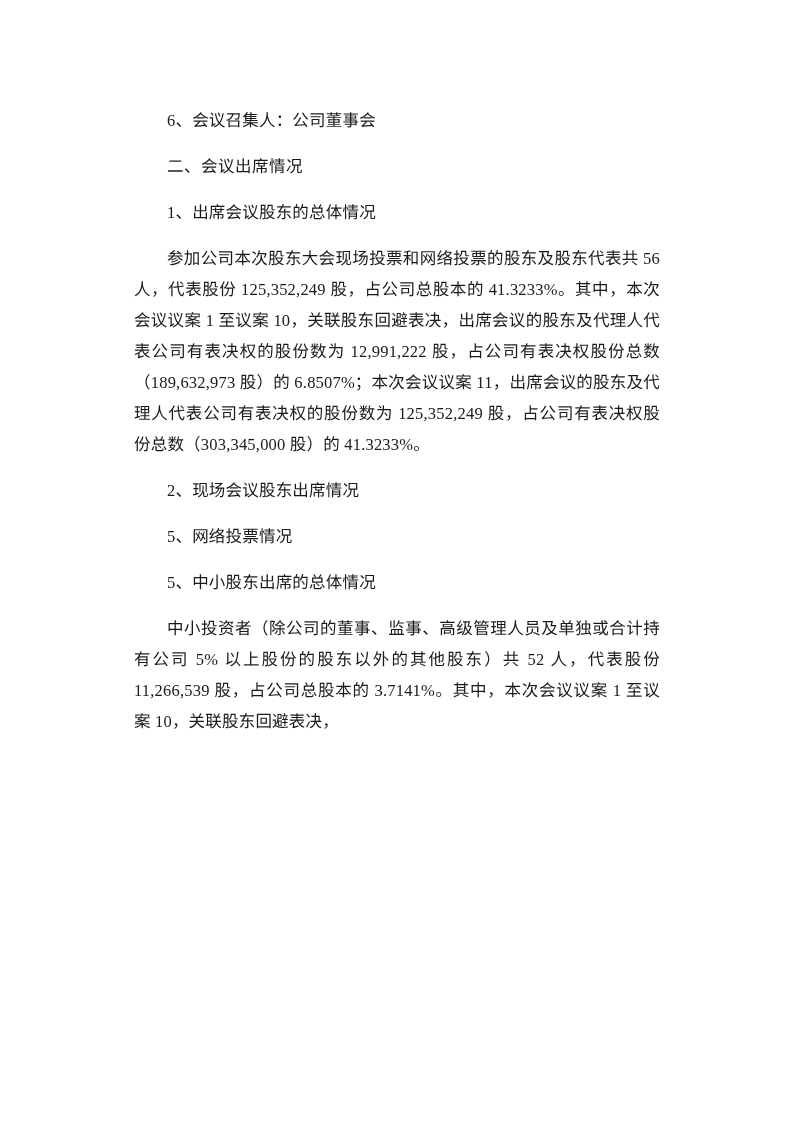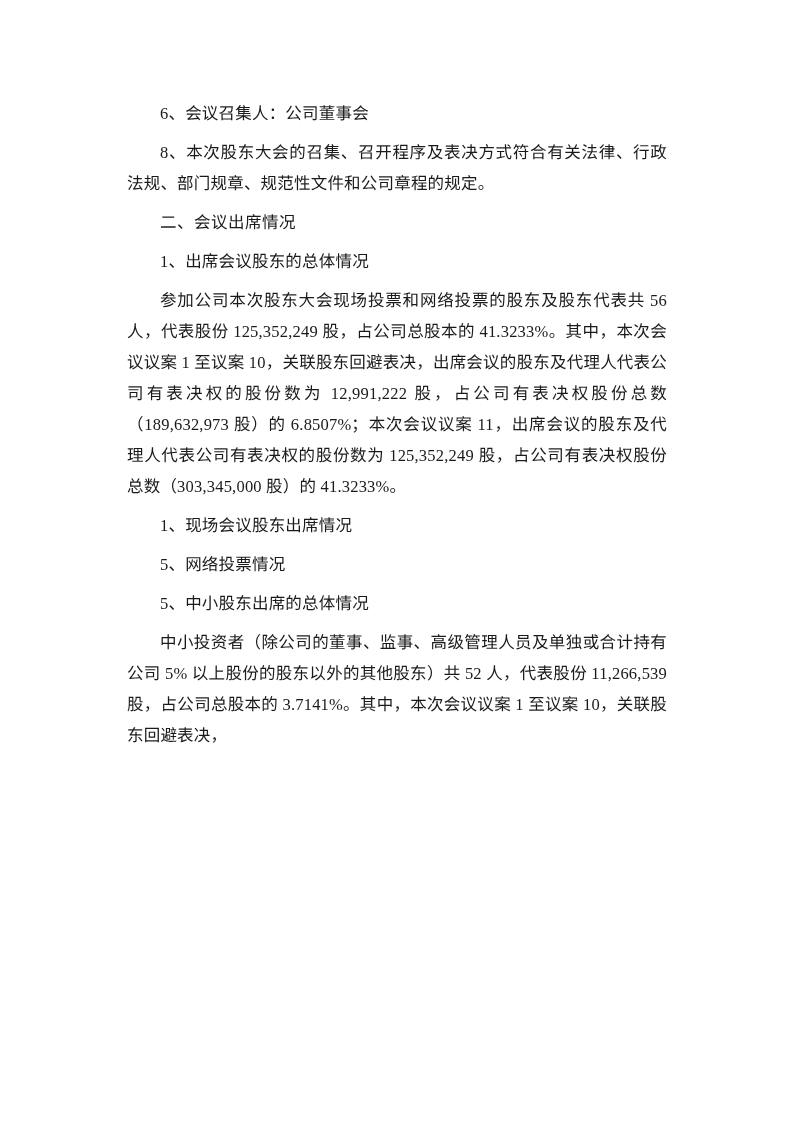--- a/index.html
+++ b/index.html
@@ -13,38 +13,37 @@
     height: 1122px;
     box-sizing: border-box;
     background: var(--paper, #ffffff);
     color: var(--ink, #1a1a1a);
     padding: 90px 118px 0 119px;
     overflow: hidden;
     font-family: "Liberation Serif", "DejaVu Serif", serif;
     font-size: 16.5px;
   }
   .page p {
-    margin: 8px;
+    margin: 15px;
     line-height: 31px;
     text-align: justify;
     text-justify: inter-ideograph;
     text-indent: 2em;
     letter-spacing: 0.2px;
   }
   .page p.heading {
     font-weight: normal;
     letter-spacing: 0.5px;
   }
 </style>
 </head>
 <body>
 
 <div class="page">
   <p class="para">6、会议召集人：公司董事会</p>
-  <p class="para">8、本次股东大会的召集、召开程序及表决方式符合有关法律、行政法规、部门规章、规范性文件和公司章程的规定。</p>
   <p class="heading">二、会议出席情况</p>
   <p class="para">1、出席会议股东的总体情况</p>
   <p class="para">参加公司本次股东大会现场投票和网络投票的股东及股东代表共 56 人，代表股份 125,352,249 股，占公司总股本的 41.3233%。其中，本次会议议案 1 至议案 10，关联股东回避表决，出席会议的股东及代理人代表公司有表决权的股份数为 12,991,222 股，占公司有表决权股份总数（189,632,973 股）的 6.8507%；本次会议议案 11，出席会议的股东及代理人代表公司有表决权的股份数为 125,352,249 股，占公司有表决权股份总数（303,345,000 股）的 41.3233%。</p>
-  <p class="para">1、现场会议股东出席情况</p>
+  <p class="para">2、现场会议股东出席情况</p>
   <p class="para">5、网络投票情况</p>
   <p class="para">5、中小股东出席的总体情况</p>
   <p class="para">中小投资者（除公司的董事、监事、高级管理人员及单独或合计持有公司 5% 以上股份的股东以外的其他股东）共 52 人，代表股份 11,266,539 股，占公司总股本的 3.7141%。其中，本次会议议案 1 至议案 10，关联股东回避表决，</p>
 </div>
 
 </body></html>

